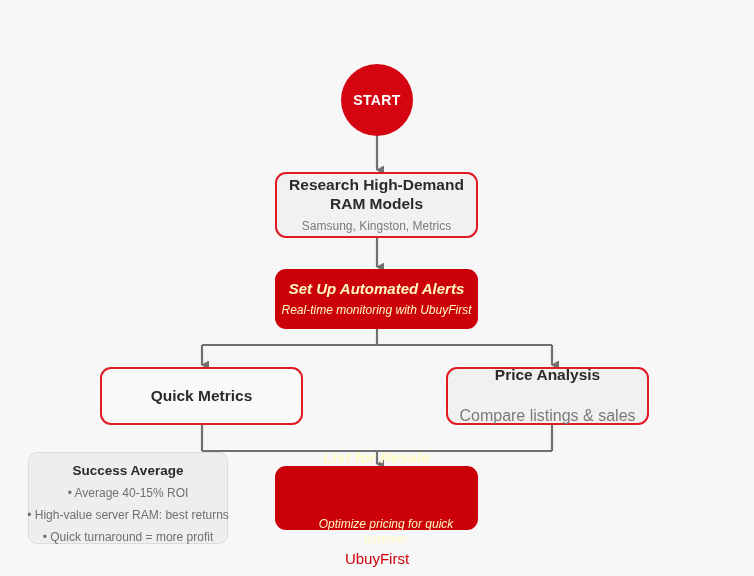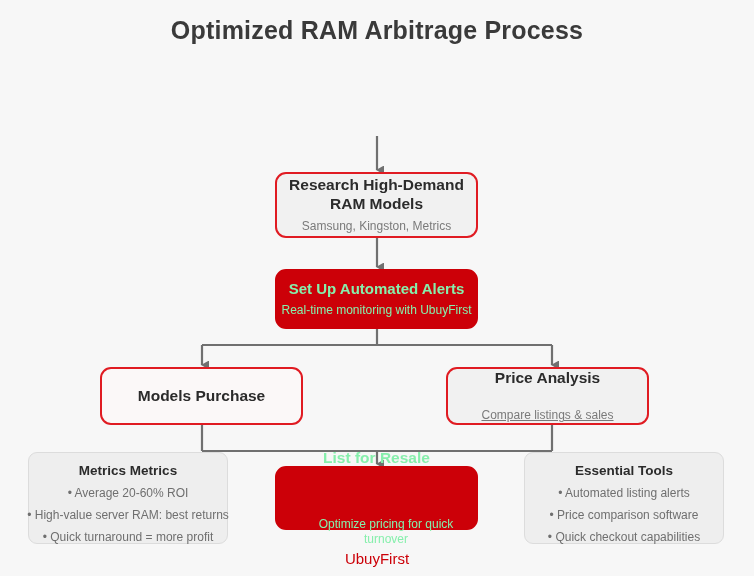--- a/index.html
+++ b/index.html
@@ -97,41 +97,42 @@
     color: #7a7a7a;
   }
 
   
   .box-solid {
     background: #cc0008;
     border: 2.5px solid #cc0008;
   }
   .box-solid .box-title,
   .box-solid .box-sub {
-    color: #86efac;
+    color: #fef9c3;
+    font-style: italic;
   }
 
   
   #node-start      { left: 341px; top: 64px; }
 
   #node-research   { left: 275px; top: 172px;  width: 203px; height: 66px; }
   #node-research .box-title { font-size: 15.5px; text-align: center; }
   #node-research .box-sub   { font-size: 12px; margin-top: 5px; }
 
   #node-alerts     { left: 275px; top: 269px;  width: 203px; height: 60px; }
   #node-alerts .box-title { font-size: 15px; }
   #node-alerts .box-sub   { font-size: 12px; margin-top: 4px; }
 
   #node-purchase   { left: 100px; top: 367px;  width: 203px; height: 58px; }
   #node-purchase .box-title { font-size: 15.5px; }
   #node-purchase .box-sub   { font-size: 12px; margin-top: 5px; }
 
   #node-analysis   { left: 446px; top: 367px;  width: 203px; height: 58px; }
   #node-analysis .box-title { font-size: 15.5px; }
-  #node-analysis .box-sub   { font-size: 12px; margin-top: 21px; text-decoration: underline; }
+  #node-analysis .box-sub   { font-size: 16px; margin-top: 21px; }
 
   #node-resale     { left: 275px; top: 466px;  width: 203px; height: 64px; gap: 44px; }
   #node-resale .box-title { font-size: 15.5px; }
   #node-resale .box-sub   { font-size: 12px; margin-top: 5px; margin-left: 19px; }
 
   
   .panel {
     position: absolute;
     box-sizing: border-box;
     background: #eeeeee;
@@ -169,21 +170,20 @@
     font-size: 15px;
     font-weight: normal;
     color: #cc0008;
   }
 </style>
 </head>
 <body>
 
 <div id="canvas">
 
-  <div id="title">Optimized RAM Arbitrage Process</div>
 
   <svg id="connectors" viewBox="0 0 754 576" width="754" height="576" xmlns="http://www.w3.org/2000/svg">
     <defs>
       <marker id="arrowhead" markerWidth="9" markerHeight="8" refX="4.5" refY="7" orient="auto" markerUnits="userSpaceOnUse">
         <path d="M0,0 L9,0 L4.5,8 Z" fill="#707070"></path>
       </marker>
     </defs>
 
     <line x1="377" y1="136" x2="377" y2="170" stroke="#707070" stroke-width="2.2" marker-end="url(#arrowhead)"></line>
 
@@ -193,54 +193,51 @@
     <path d="M202,345 L552,345" fill="none" stroke="#707070" stroke-width="2.2"></path>
     <line x1="202" y1="345" x2="202" y2="365" stroke="#707070" stroke-width="2.2" marker-end="url(#arrowhead)"></line>
     <line x1="552" y1="345" x2="552" y2="365" stroke="#707070" stroke-width="2.2" marker-end="url(#arrowhead)"></line>
 
     <path d="M202,425 L202,451" fill="none" stroke="#707070" stroke-width="2.2"></path>
     <path d="M552,425 L552,451" fill="none" stroke="#707070" stroke-width="2.2"></path>
     <path d="M202,451 L552,451" fill="none" stroke="#707070" stroke-width="2.2"></path>
     <line x1="377" y1="451" x2="377" y2="464" stroke="#707070" stroke-width="2.2" marker-end="url(#arrowhead)"></line>
   </svg>
 
+  <div id="node-start" class="node start-node">
+    <span>START</span>
+  </div>
 
   <div id="node-research" class="node box box-outline">
     <span class="box-title">Research High-Demand RAM Models</span>
     <span class="box-sub">Samsung, Kingston, Metrics</span>
   </div>
 
   <div id="node-alerts" class="node box box-solid">
     <span class="box-title">Set Up Automated Alerts</span>
     <span class="box-sub">Real-time monitoring with UbuyFirst</span>
   </div>
 
   <div id="node-purchase" class="node box box-outline-white">
-    <span class="box-title">Models Purchase</span>
+    <span class="box-title">Quick Metrics</span>
   </div>
 
   <div id="node-analysis" class="node box box-outline">
     <span class="box-title">Price Analysis</span>
     <span class="box-sub">Compare listings &amp; sales</span>
   </div>
 
   <div id="node-resale" class="node box box-solid">
     <span class="box-title">List for Resale</span>
     <span class="box-sub">Optimize pricing for quick turnover</span>
   </div>
 
   <div id="panel-metrics" class="panel">
-    <div class="panel-title">Metrics Metrics</div>
-    <div class="panel-item">• Average 20-60% ROI</div>
+    <div class="panel-title">Success Average</div>
+    <div class="panel-item">• Average 40-15% ROI</div>
     <div class="panel-item">• High-value server RAM: best returns</div>
     <div class="panel-item">• Quick turnaround = more profit</div>
   </div>
 
-  <div id="panel-tools" class="panel">
-    <div class="panel-title">Essential Tools</div>
-    <div class="panel-item">• Automated listing alerts</div>
-    <div class="panel-item">• Price comparison software</div>
-    <div class="panel-item">• Quick checkout capabilities</div>
-  </div>
 
   <div id="footer-brand">UbuyFirst</div>
 
 </div>
 
 </body></html>

